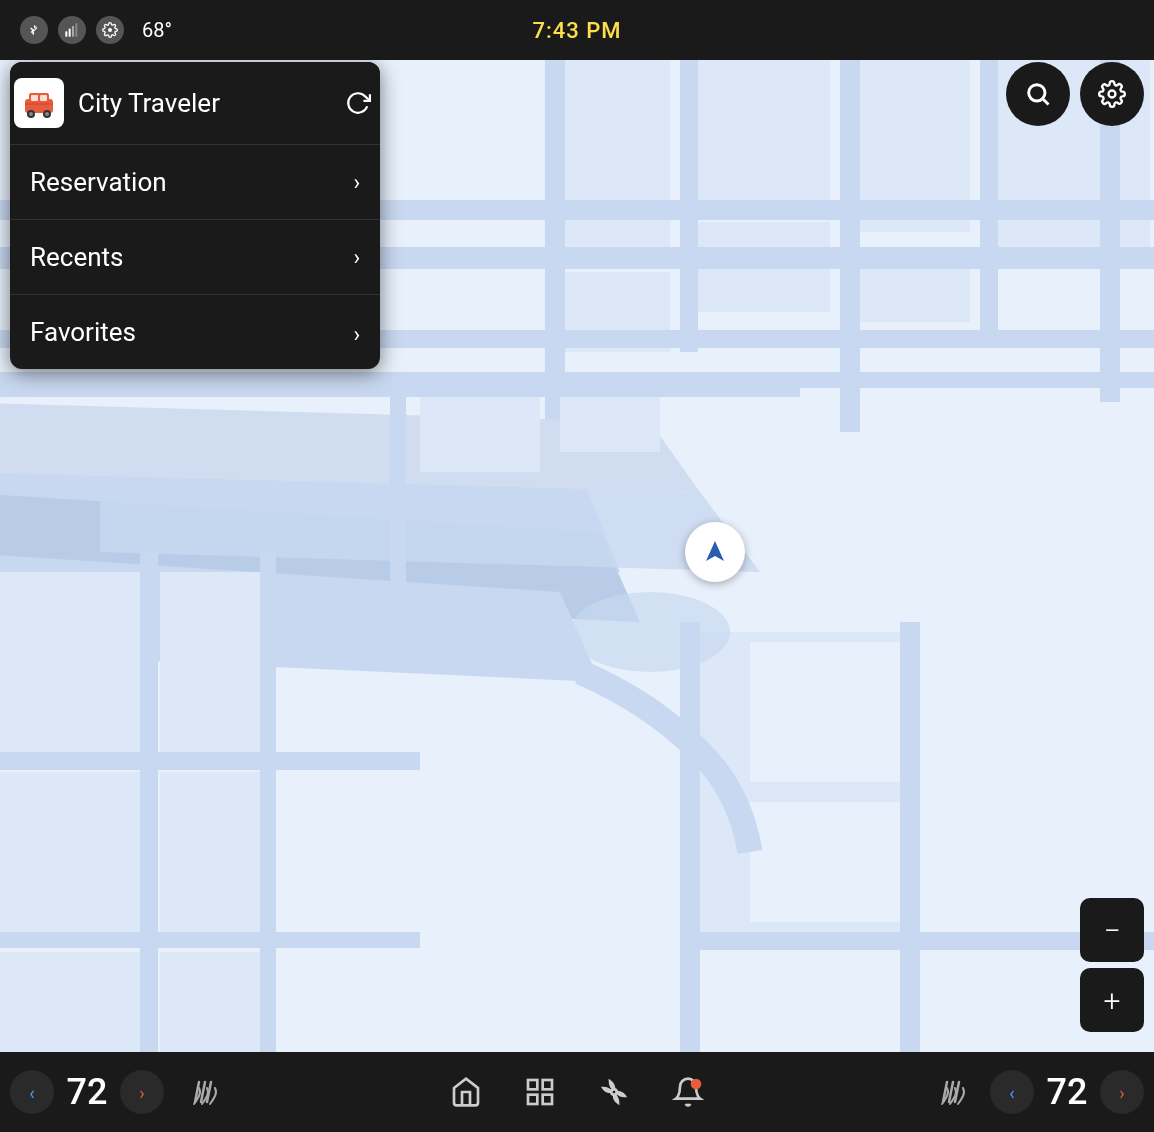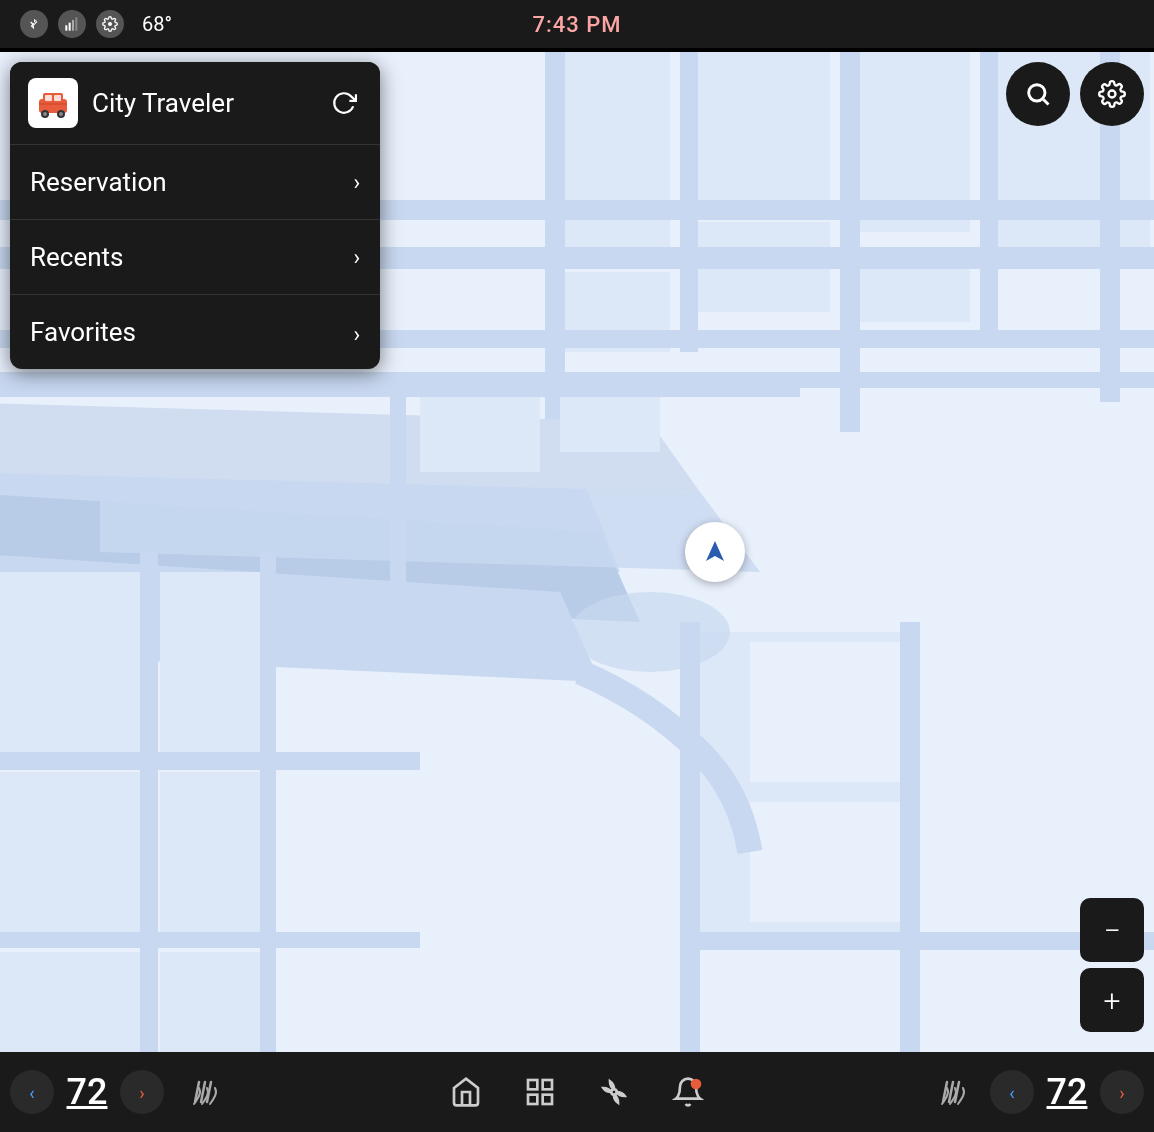--- a/index.html
+++ b/index.html
@@ -8,21 +8,21 @@
       height: 1132px;
       background: #000;
       font-family: 'Roboto', Arial, sans-serif;
       overflow: hidden;
       position: relative;
     }
 
     
     #status-bar {
       width: 100%;
-      height: 48px;
+      height: 60px;
       background: #1a1a1a;
       display: flex;
       align-items: center;
       justify-content: center;
       position: relative;
       z-index: 100;
     }
     .status-left {
       position: absolute;
       left: 20px;
@@ -35,21 +35,21 @@
       height: 28px;
       background: #555;
       border-radius: 50%;
       display: flex;
       align-items: center;
       justify-content: center;
       font-size: 14px;
       color: #fff;
     }
     .status-time {
-      color: #fca5a5;
+      color: #fde047;
       font-size: 22px;
       font-weight: 500;
       letter-spacing: 1px;
     }
     .status-temp {
       color: #fff;
       font-size: 20px;
       margin-left: 8px;
     }
 
@@ -78,21 +78,21 @@
       background: #1a1a1a;
       border-radius: 12px;
       overflow: hidden;
       z-index: 50;
       box-shadow: 0 4px 20px rgba(0,0,0,0.5);
     }
 
     .app-header {
       display: flex;
       align-items: center;
-      padding: 16px 18px;
+      padding: 16px 4px;
       background: #1a1a1a;
       gap: 14px;
     }
 
     .app-icon-wrapper {
       width: 50px;
       height: 50px;
       background: #fff;
       border-radius: 8px;
       display: flex;
@@ -252,21 +252,20 @@
     .nav-arrow.left { color: #4a9eff; }
     .nav-arrow.right { color: #e85c3c; }
 
     .temp-display {
       color: #fff;
       font-size: 36px;
       font-weight: 500;
       margin: 16px 4px;
       min-width: 50px;
       text-align: center;
-      text-decoration: underline;
     }
 
     .fan-icon-btn {
       width: 54px;
       height: 54px;
       display: flex;
       align-items: center;
       justify-content: center;
       cursor: pointer;
       color: #ccc;

